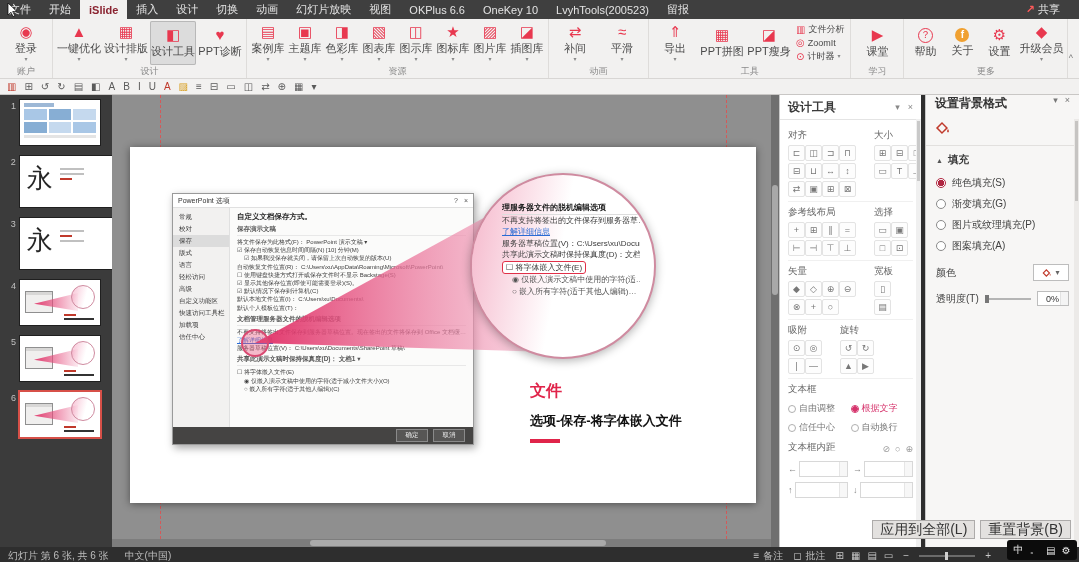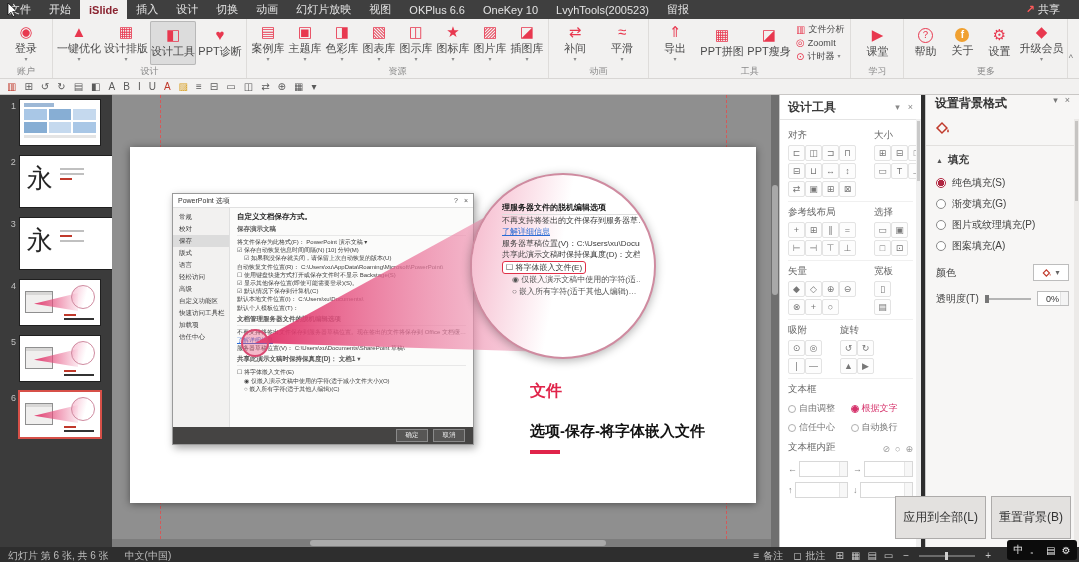--- a/index.html
+++ b/index.html
@@ -103,21 +103,21 @@
   .mag-in{position:absolute;inset:0;padding:27px 14px 0 30px;}
   .mline{font-size:8px;color:#3a3a3a;line-height:11.5px;white-space:nowrap;overflow:hidden;}
   .m-sec{font-weight:bold;color:#222;border-bottom:1px solid #ddd;}
   .m-link{color:#2a6bd4;text-decoration:underline;}
   .m-embed{border:1.5px solid #e03048;border-radius:3px;padding:0 3px;width:fit-content;background:#fff;}
   .m-sub{padding-left:10px;color:#555;}
 
   
   .cap{position:absolute;left:400px;top:234px;}
   .cap-t{color:#e0244a;font-size:16px;font-weight:bold;}
-  .cap-s{color:#111;font-size:15px;font-weight:bold;margin-top:20px;white-space:nowrap;}
+  .cap-s{color:#111;font-size:13px;font-weight:bold;margin-top:10px;white-space:nowrap;}
   .cap-line{width:30px;height:3.5px;background:#e0244a;margin-top:9px;}
 
   
   .vscroll{width:8px;background:#6f6f6f;position:relative;}
   .vthumb{position:absolute;top:90px;height:110px;left:1px;width:6px;background:#a8a8a8;border-radius:3px;}
 
   
   .dpanel{width:142px;background:#fff;border-left:1px solid #c9c9c9;display:flex;flex-direction:column;position:relative;box-sizing:border-box;}
   .dp-head{height:24px;display:flex;align-items:center;padding:0 8px;border-bottom:1px solid #e4e4e4;}
   .dp-title{font-weight:bold;font-size:12px;color:#3a3a3a;}
@@ -161,21 +161,21 @@
   .bp-opt.sel .bp-rdot{border-color:#b02741;background:radial-gradient(circle,#b02741 0 3px,#fff 3.5px);}
   .bp-check{width:9px;height:9px;border:1px solid #8a8a8a;background:#fff;flex:none;}
   .bp-colorrow{display:flex;align-items:center;margin-top:8px;color:#3f3f3f;}
   .bp-colorbtn{margin-left:auto;width:36px;height:17px;border:1px solid #bdbdbd;background:#fff;display:flex;align-items:center;justify-content:center;gap:3px;font-size:8px;color:#666;box-sizing:border-box;}
   .bp-transrow{display:flex;align-items:center;gap:4px;margin-top:10px;color:#3f3f3f;}
   .bp-track{flex:1;height:2px;background:#b5b5b5;position:relative;margin:0 2px;}
   .bp-thumb{position:absolute;left:0;top:-3px;width:4px;height:8px;background:#777;}
   .bp-transin{width:32px;height:15px;border:1px solid #bdbdbd;background:#fff;font-size:9px;display:flex;align-items:center;justify-content:flex-end;padding:0 9px 0 2px;color:#333;position:relative;box-sizing:border-box;}
   .bp-transin:after{content:"";position:absolute;right:0;top:0;bottom:0;width:7px;border-left:1px solid #e2e2e2;background:#f4f4f4;}
   .bp-foot{padding:6px 8px 8px;display:flex;gap:5px;justify-content:flex-end;}
-  .bp-btn{height:17px;padding:12px 7px;background:#e3e1df;border:1px solid #adabaa;font-size:12px;color:#333;display:flex;align-items:center;white-space:nowrap;}
+  .bp-btn{height:17px;padding:0 7px;background:#e3e1df;border:1px solid #adabaa;font-size:14px;color:#333;display:flex;align-items:center;white-space:nowrap;}
   .bp-scroll{position:absolute;right:0;top:24px;bottom:0;width:5px;background:#eceae8;}
   .bp-sthumb{position:absolute;top:2px;width:3px;left:1px;height:80px;background:#c6c4c2;}
 
   
   .status{height:17px;background:#2e2e2e;display:flex;align-items:center;color:#bdbdbd;font-size:10px;padding:0 8px;gap:16px;position:relative;}
   .st-item{display:flex;gap:4px;align-items:center;white-space:nowrap;}
   .st-right{margin-left:auto;display:flex;align-items:center;gap:10px;padding-right:80px;}
   .st-vicon{font-size:10px;color:#c8c8c8;}
   .st-views{display:flex;gap:7px;}
   .st-zoomtrack{width:56px;height:2px;background:#6a6a6a;position:relative;display:inline-block;}

